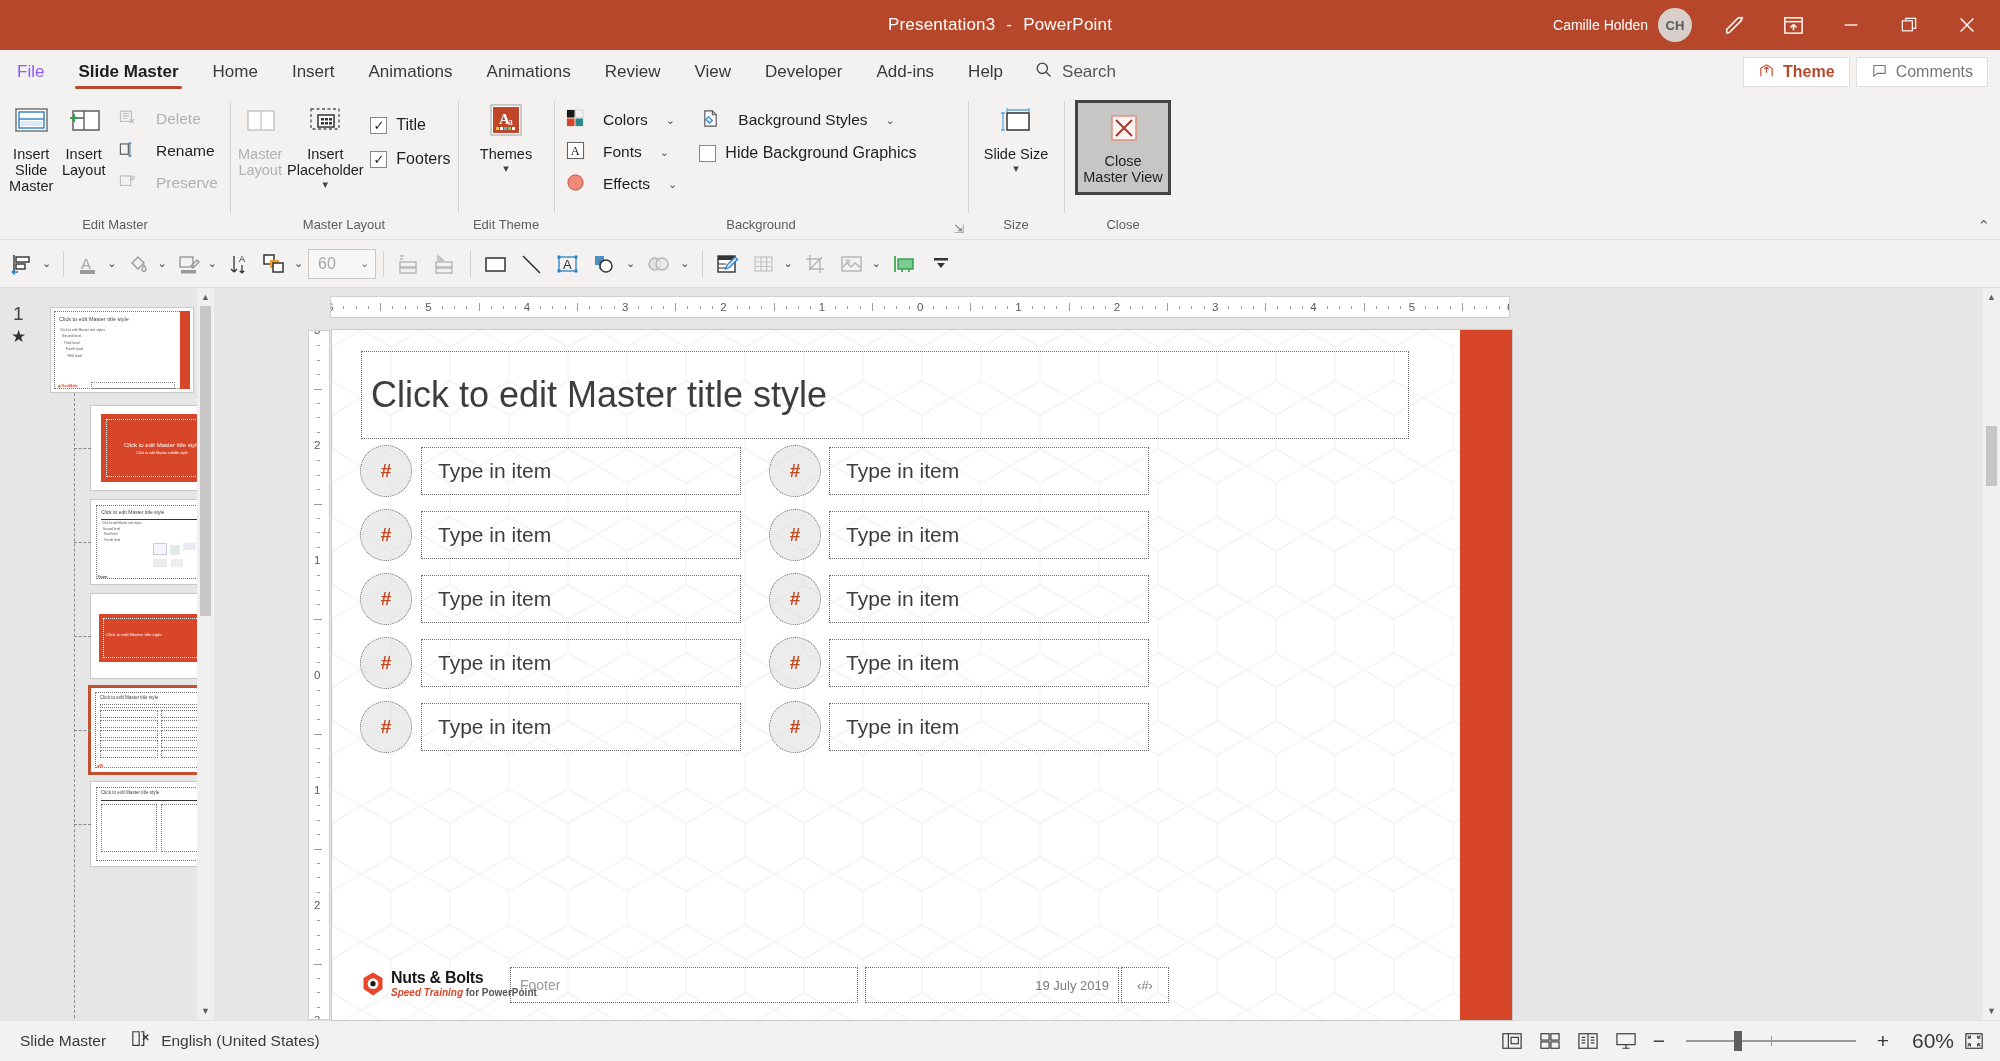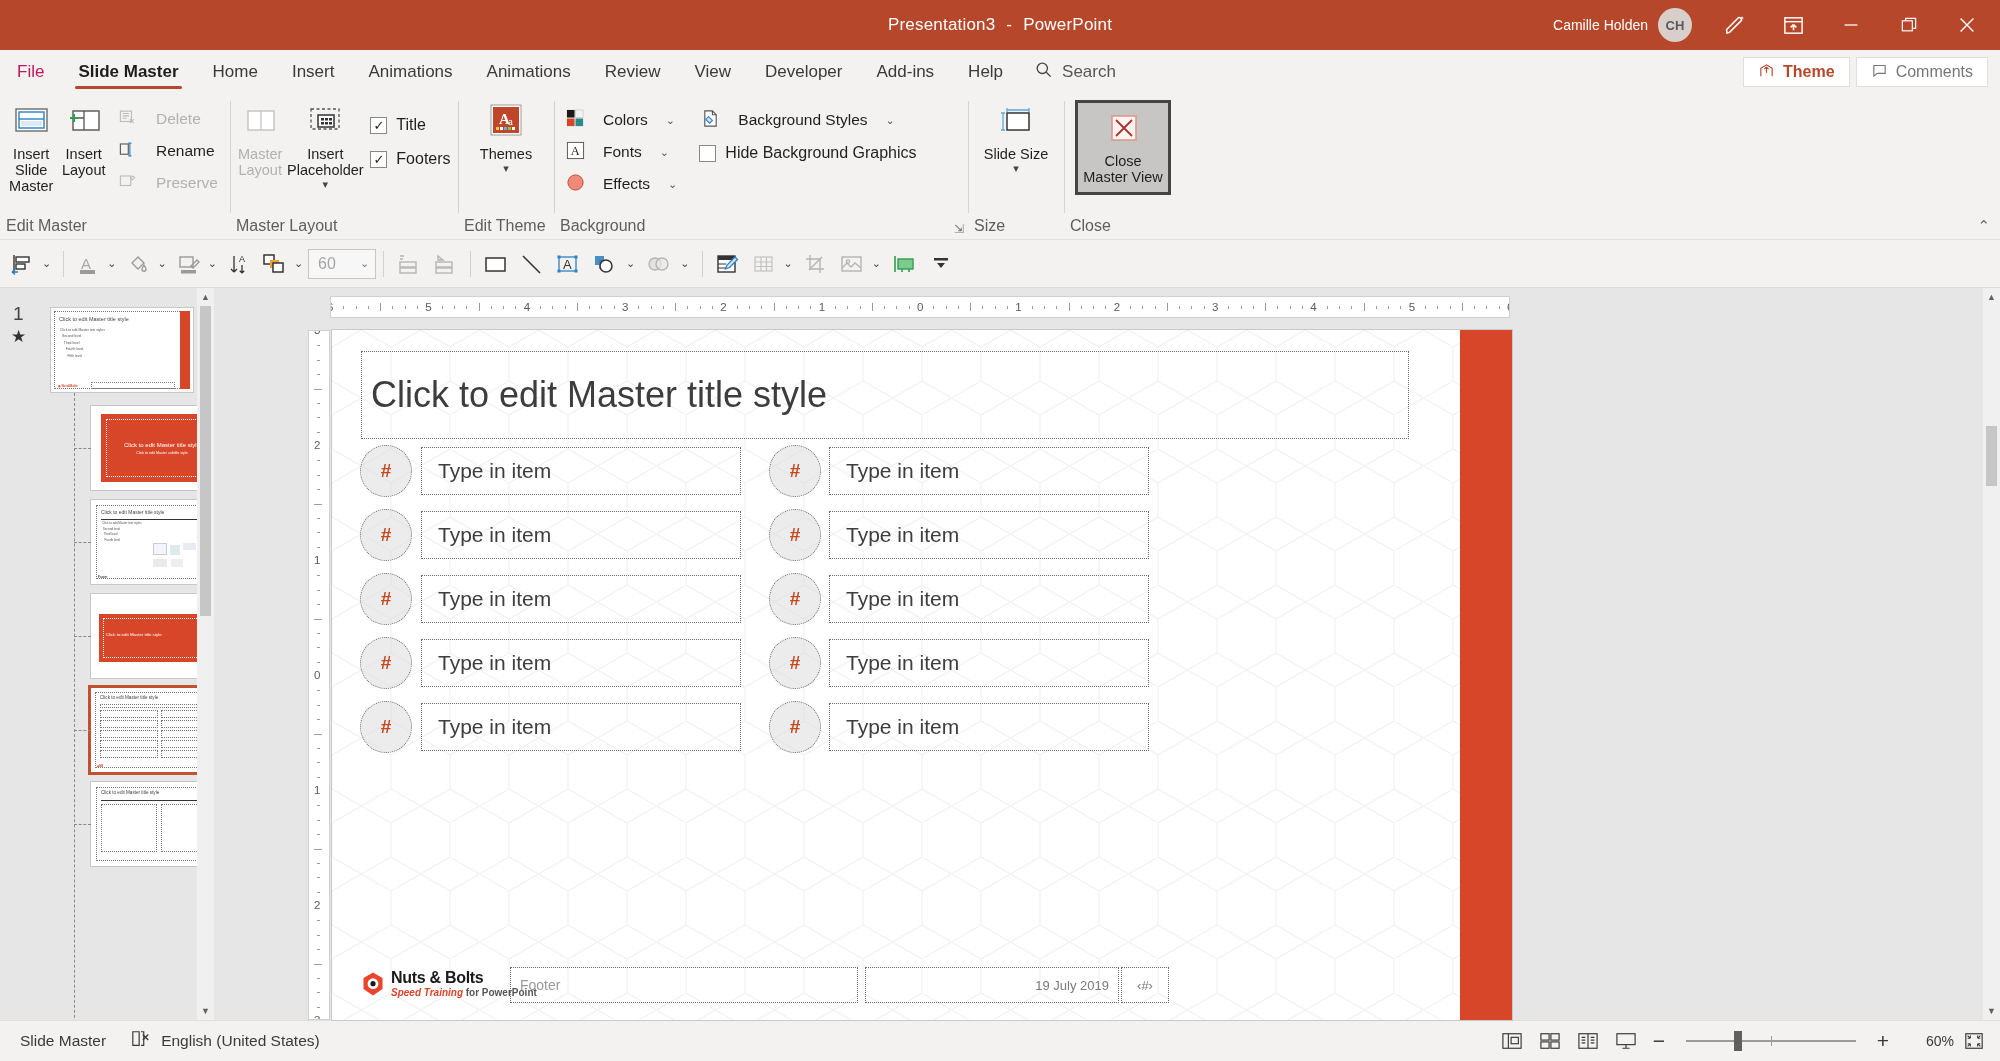--- a/index.html
+++ b/index.html
@@ -42,21 +42,21 @@
   }
   .tab {
     display: flex; align-items: center; padding: 0 17px; font-size: 17px; color: #3b3a39;
     position: relative; cursor: default;
   }
   .tab.active { font-weight: 700; color: #1d1d1d; }
   .tab.active::after {
     content: ""; position: absolute; left: 14px; right: 14px; bottom: 5px;
     height: 3px; background: #b7472a; border-radius: 2px;
   }
-  .tab.file { color: #be185d; }
+  .tab.file { color: #8b5cf6; }
   .search-box { display: flex; align-items: center; gap: 9px; padding: 0 14px; font-size: 17px; color: #555; }
   .tb-actions { margin-left: auto; display: flex; align-items: center; gap: 6px; padding-right: 12px; }
   .btn-share, .btn-comments {
     display: flex; align-items: center; gap: 8px;
     height: 30px; padding: 0 14px; font-size: 16px; background: #fff;
     border: 1px solid #e1dfdd; cursor: default;
   }
   .btn-share { color: #b7472a; font-weight: 700; }
   .btn-comments { color: #767676; }
 
@@ -64,21 +64,21 @@
   .ribbon {
     height: 146px; background: #f3f2f1; display: flex; align-items: stretch; flex: none;
     position: relative; border-bottom: 1px solid #e1dfdd;
   }
   .rgroup { display: flex; flex-direction: column; position: relative; padding: 4px 6px 0 6px; }
   .rgroup + .rgroup::before {
     content: ""; position: absolute; left: 0; top: 7px; bottom: 26px; width: 1px; background: #d6d3d1;
   }
   .rgroup-body { display: flex; align-items: flex-start; flex: 1; gap: 2px; }
   .rgroup-label {
-    font-size: 16px; color: #605e5c; padding-bottom: 4px; height: 22px;
+    text-align: center; font-size: 13px; color: #605e5c; padding-bottom: 4px; height: 22px;
   }
   .bigbtn {
     display: flex; flex-direction: column; align-items: center; justify-content: flex-start;
     width: 78px; padding: 5px 2px; font-size: 14.5px; color: #201f1e; line-height: 1.12;
     text-align: center; cursor: default;
   }
   .bigbtn.disabled { color: #b3b0ad; }
   .bigbtn .ic { height: 40px; display: flex; align-items: center; justify-content: center; margin-bottom: 3px; }
   .smallcol { display: flex; flex-direction: column; justify-content: flex-start; padding-top: 5px; }
   .smallbtn {
@@ -186,21 +186,21 @@
   .statusbar {
     height: 41px; background: #f3f2f1; display: flex; align-items: center; flex: none;
     font-size: 15.5px; color: #3b3a39; border-top: 1px solid #e1dfdd; padding: 0 8px;
   }
   .sb-item { display: flex; align-items: center; gap: 9px; padding: 0 12px; cursor: default; }
   .sb-right { margin-left: auto; display: flex; align-items: center; gap: 2px; }
   .sb-vbtn { width: 36px; height: 30px; display: flex; align-items: center; justify-content: center; cursor: default;}
   .zoom-track { width: 170px; height: 2px; background: #9a9a9a; position: relative; margin: 0 12px; }
   .zoom-mid { position: absolute; left: 50%; top: -4px; width: 1px; height: 10px; background: #9a9a9a; }
   .zoom-handle { position: absolute; left: 28%; top: -9px; width: 8px; height: 20px; background: #5f5f5f; }
-  .zoom-pct { width: 56px; text-align: right; font-size: 14px; }
+  .zoom-pct { width: 56px; text-align: right; font-size: 21px; }
   .zm-btn { font-size: 21px; color: #3b3a39; width: 26px; text-align:center; cursor: default;}
 </style>
 </head>
 <body>
 
 <div class="app">
 
   <div class="titlebar">
     <div class="tb-title">
       <span>Presentation3</span>

